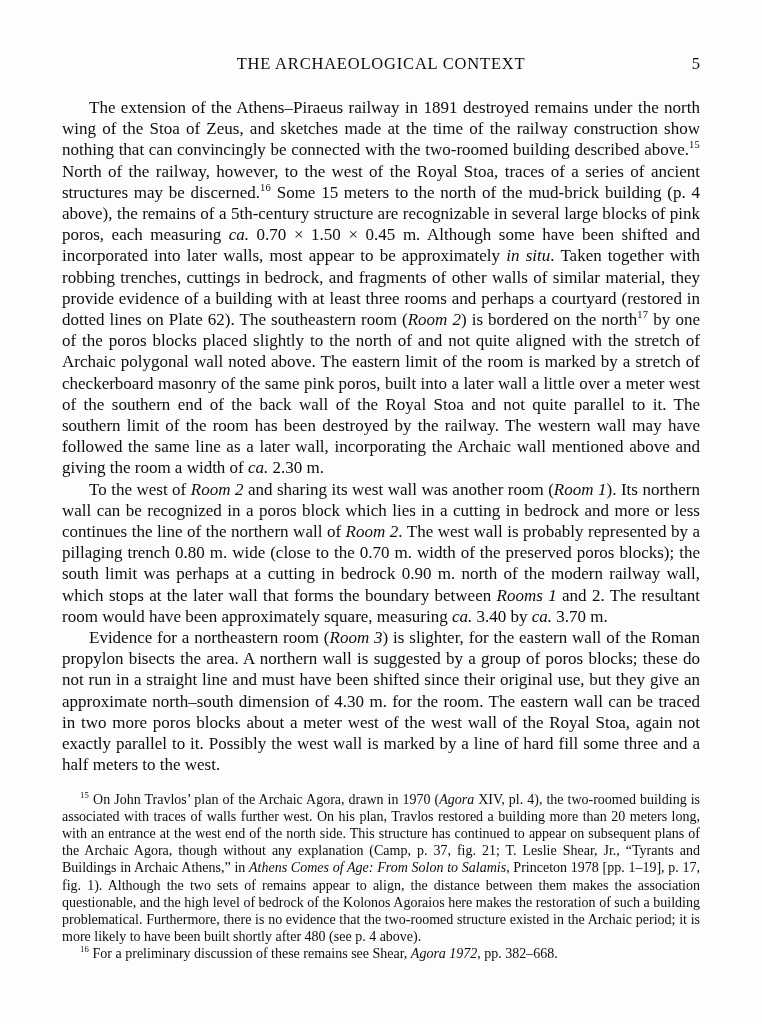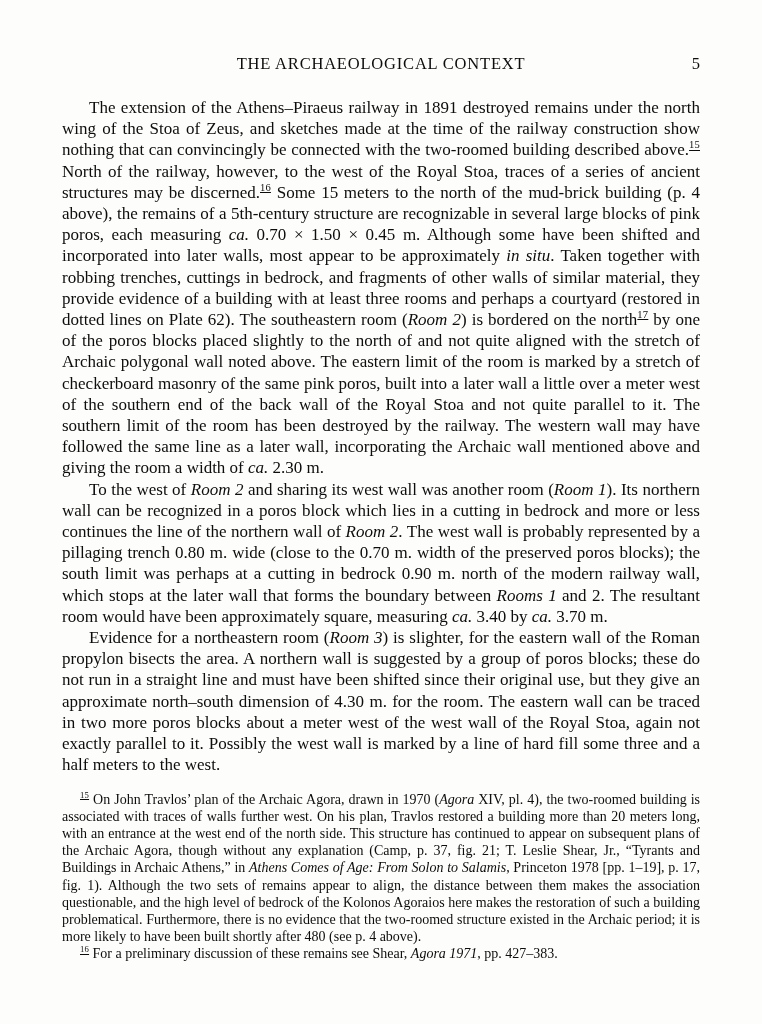--- a/index.html
+++ b/index.html
@@ -41,21 +41,20 @@
   }
   .body-para {
     margin: 0;
     text-indent: 27px;
   }
   .text-block sup, .footnotes sup {
     font-size: 0.62em;
     line-height: 0;
     vertical-align: super;
     letter-spacing: 0.2px;
-    text-decoration: underline;
   }
   .footnotes {
     margin-top: 15px;
     font-size: 14px;
     line-height: 17.2px;
     text-align: justify;
   }
   .footnote {
     margin: 0;
     text-indent: 18px;
@@ -73,16 +72,16 @@
   </header>
 
   <main class="text-block">
     <p class="body-para"><span>The extension of the Athens–Piraeus railway in 1891 destroyed remains under the north wing of the Stoa of Zeus, and sketches made at the time of the railway construction show nothing that can convincingly be connected with the two-roomed building described above.</span><sup>15</sup><span> North of the railway, however, to the west of the Royal Stoa, traces of a series of ancient structures may be discerned.</span><sup>16</sup><span> Some 15 meters to the north of the mud-brick building (p. 4 above), the remains of a 5th-century structure are recognizable in several large blocks of pink poros, each measuring </span><i>ca.</i><span> 0.70 × 1.50 × 0.45 m. Although some have been shifted and incorporated into later walls, most appear to be approximately </span><i>in situ</i><span>. Taken together with robbing trenches, cuttings in bedrock, and fragments of other walls of similar material, they provide evidence of a building with at least three rooms and perhaps a courtyard (restored in dotted lines on Plate 62). The southeastern room (</span><i>Room 2</i><span>) is bordered on the north</span><sup>17</sup><span> by one of the poros blocks placed slightly to the north of and not quite aligned with the stretch of Archaic polygonal wall noted above. The eastern limit of the room is marked by a stretch of checkerboard masonry of the same pink poros, built into a later wall a little over a meter west of the southern end of the back wall of the Royal Stoa and not quite parallel to it. The southern limit of the room has been destroyed by the railway. The western wall may have followed the same line as a later wall, incorporating the Archaic wall mentioned above and giving the room a width of </span><i>ca.</i><span> 2.30 m.</span></p>
     <p class="body-para"><span>To the west of </span><i>Room 2</i><span> and sharing its west wall was another room (</span><i>Room 1</i><span>). Its northern wall can be recognized in a poros block which lies in a cutting in bedrock and more or less continues the line of the northern wall of </span><i>Room 2</i><span>. The west wall is probably represented by a pillaging trench 0.80 m. wide (close to the 0.70 m. width of the preserved poros blocks); the south limit was perhaps at a cutting in bedrock 0.90 m. north of the modern railway wall, which stops at the later wall that forms the boundary between </span><i>Rooms 1</i><span> and 2. The resultant room would have been approximately square, measuring </span><i>ca.</i><span> 3.40 by </span><i>ca.</i><span> 3.70 m.</span></p>
     <p class="body-para"><span>Evidence for a northeastern room (</span><i>Room 3</i><span>) is slighter, for the eastern wall of the Roman propylon bisects the area. A northern wall is suggested by a group of poros blocks; these do not run in a straight line and must have been shifted since their original use, but they give an approximate north–south dimension of 4.30 m. for the room. The eastern wall can be traced in two more poros blocks about a meter west of the west wall of the Royal Stoa, again not exactly parallel to it. Possibly the west wall is marked by a line of hard fill some three and a half meters to the west.</span></p>
   </main>
 
   <section class="footnotes">
     <p class="footnote"><sup>15</sup><span> On John Travlos’ plan of the Archaic Agora, drawn in 1970 (</span><i>Agora</i><span> XIV, pl. 4), the two-roomed building is associated with traces of walls further west. On his plan, Travlos restored a building more than 20 meters long, with an entrance at the west end of the north side. This structure has continued to appear on subsequent plans of the Archaic Agora, though without any explanation (Camp, p. 37, fig. 21; T. Leslie Shear, Jr., “Tyrants and Buildings in Archaic Athens,” in </span><i>Athens Comes of Age: From Solon to Salamis</i><span>, Princeton 1978 [pp. 1–19], p. 17, fig. 1). Although the two sets of remains appear to align, the distance between them makes the association questionable, and the high level of bedrock of the Kolonos Agoraios here makes the restoration of such a building problematical. Furthermore, there is no evidence that the two-roomed structure existed in the Archaic period; it is more likely to have been built shortly after 480 (see p. 4 above).</span></p>
-    <p class="footnote"><sup>16</sup><span> For a preliminary discussion of these remains see Shear, </span><i>Agora 1971</i><span>, pp. 427–383.</span></p>
+    <p class="footnote"><sup>16</sup><span> For a preliminary discussion of these remains see Shear, </span><i>Agora 1972</i><span>, pp. 382–668.</span></p>
   </section>
 
 </div>
 
 </body></html>

